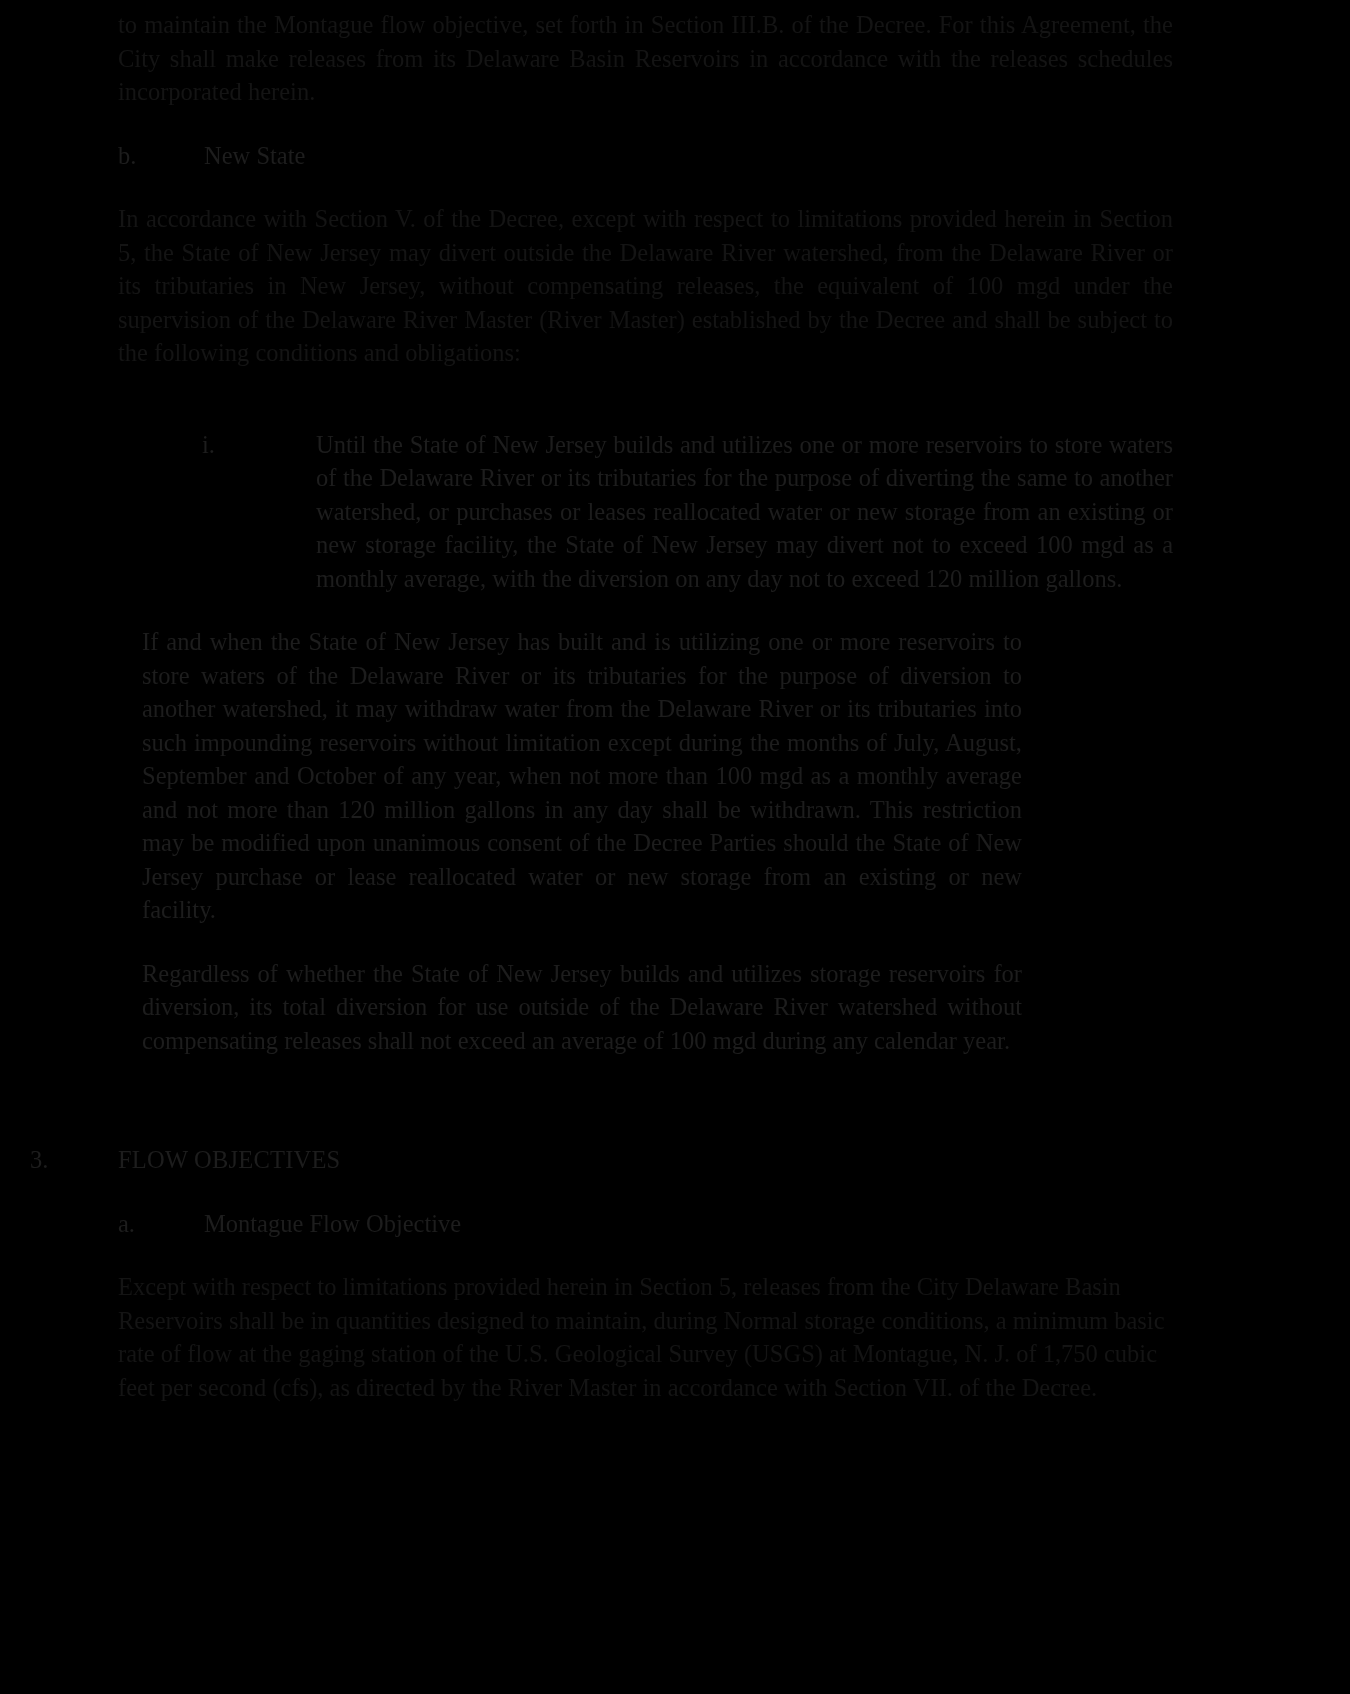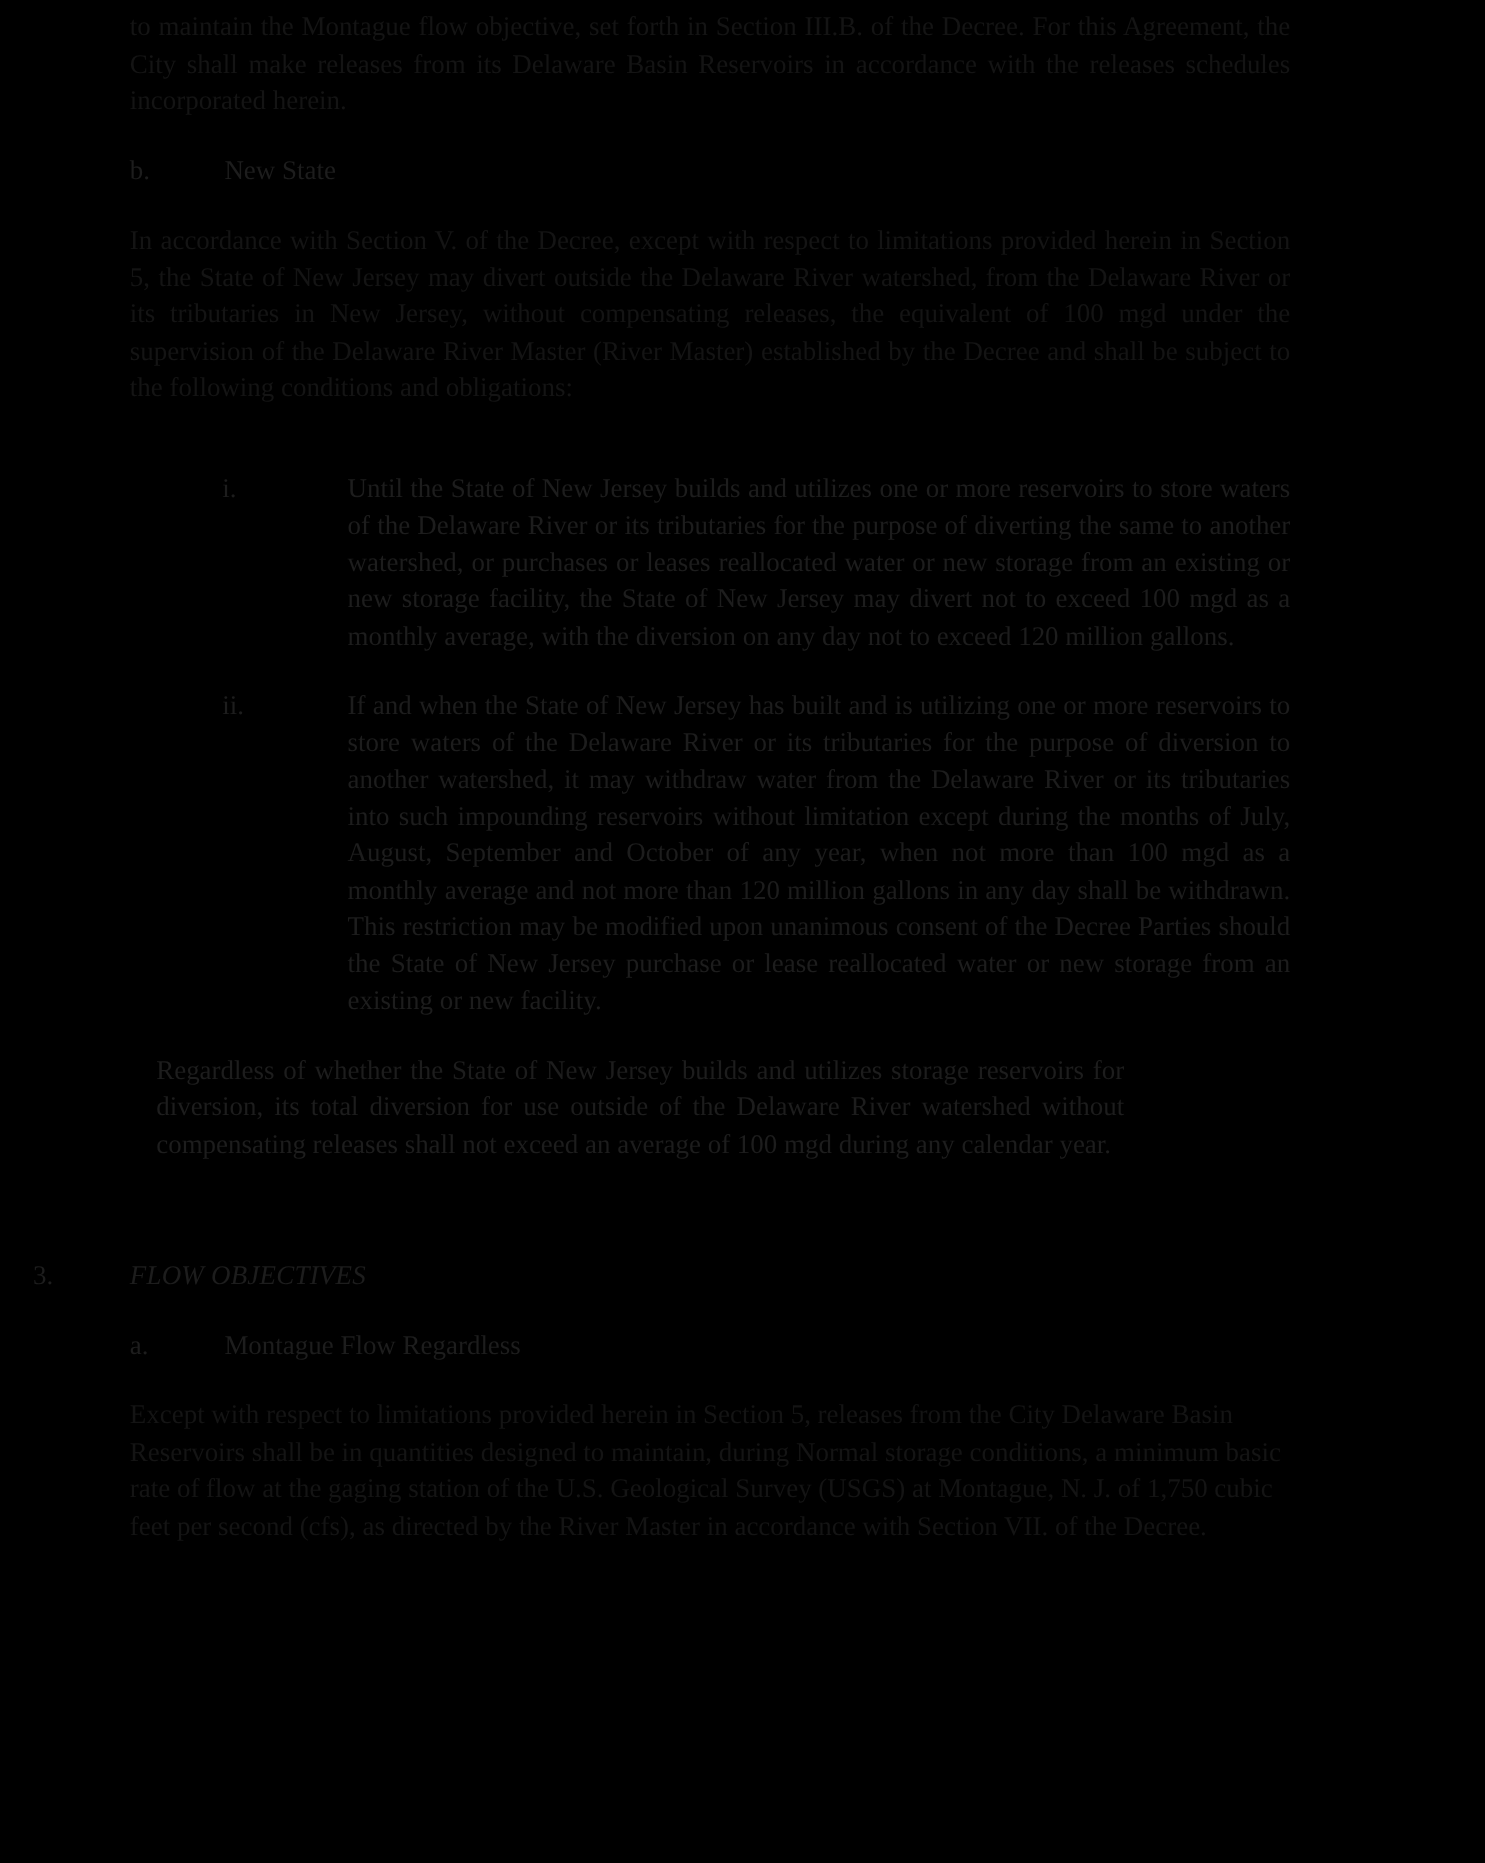--- a/index.html
+++ b/index.html
@@ -83,21 +83,20 @@
     line-height: 33.5px;
     margin-left: -88px;
   }
   .section-head .snum {
     width: 88px;
     flex: 0 0 88px;
   }
   .section-head .stitle {
     flex: 1;
     letter-spacing: 0.2px;
-    font-style: italic;
   }
   .nowrap-last > p:last-child {
     text-align: left;
   }
 </style>
 </head>
 <body>
 
 <div class="page">
   <div class="content">
@@ -118,42 +117,41 @@
     <div class="gap-xl"></div>
 
     <div class="roman">
       <span class="rmarker">i.</span>
       <span class="rtext">Until the State of New Jersey builds and utilizes one or more reservoirs to store waters of the Delaware River or its tributaries for the purpose of diverting the same to another watershed, or purchases or leases reallocated water or new storage from an existing or new storage facility, the State of New Jersey may divert not to exceed 100 mgd as a monthly average, with the diversion on any day not to exceed 120 million gallons.</span>
     </div>
 
     <div class="gap-lg"></div>
 
     <div class="roman">
-      <span class="rmarker">ii.</span>
       <span class="rtext">If and when the State of New Jersey has built and is utilizing one or more reservoirs to store waters of the Delaware River or its tributaries for the purpose of diversion to another watershed, it may withdraw water from the Delaware River or its tributaries into such impounding reservoirs without limitation except during the months of July, August, September and October of any year, when not more than 100 mgd as a monthly average and not more than 120 million gallons in any day shall be withdrawn. This restriction may be modified upon unanimous consent of the Decree Parties should the State of New Jersey purchase or lease reallocated water or new storage from an existing or new facility.</span>
     </div>
 
     <div class="gap-lg"></div>
 
     <div class="roman">
       <span class="rtext">Regardless of whether the State of New Jersey builds and utilizes storage reservoirs for diversion, its total diversion for use outside of the Delaware River watershed without compensating releases shall not exceed an average of 100 mgd during any calendar year.</span>
     </div>
 
     <div class="gap-xxl"></div>
 
     <div class="section-head">
       <span class="snum">3.</span>
       <span class="stitle">FLOW OBJECTIVES</span>
     </div>
 
     <div class="gap-lg"></div>
 
     <div class="lettered">
       <span class="marker">a.</span>
-      <span class="label">Montague Flow Regardless</span>
+      <span class="label">Montague Flow Objective</span>
     </div>
 
     <div class="gap-lg"></div>
 
     <div class="nowrap-last">
       <p class="body-para">Except with respect to limitations provided herein in Section 5, releases from the City Delaware Basin Reservoirs shall be in quantities designed to maintain, during Normal storage conditions, a minimum basic rate of flow at the gaging station of the U.S. Geological Survey (USGS) at Montague, N. J. of 1,750 cubic feet per second (cfs), as directed by the River Master in accordance with Section VII. of the Decree.</p>
     </div>
 
   </div>
 </div>

